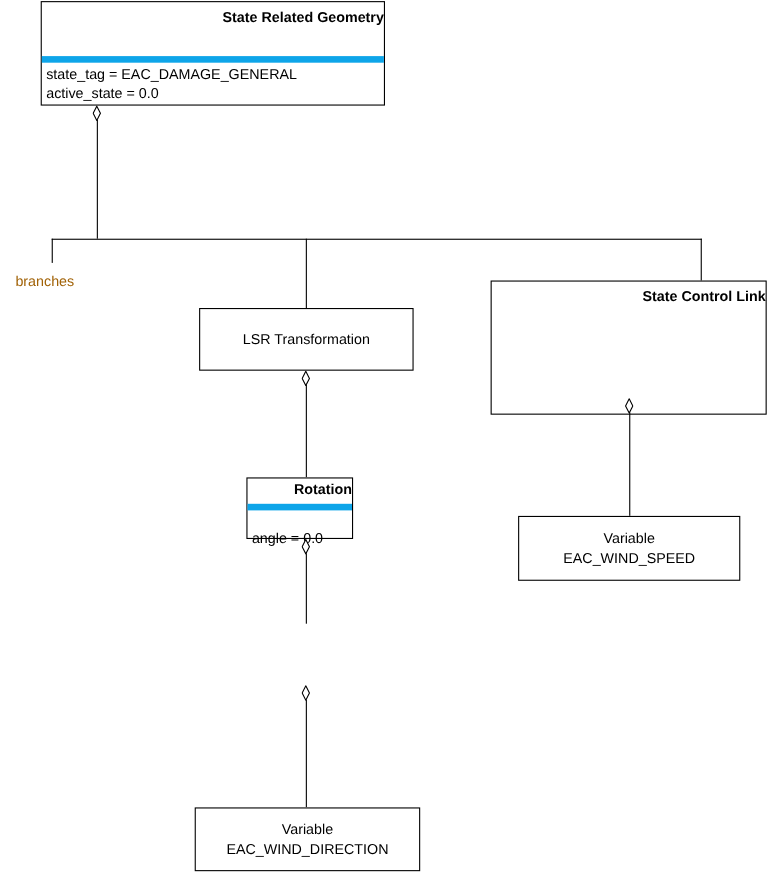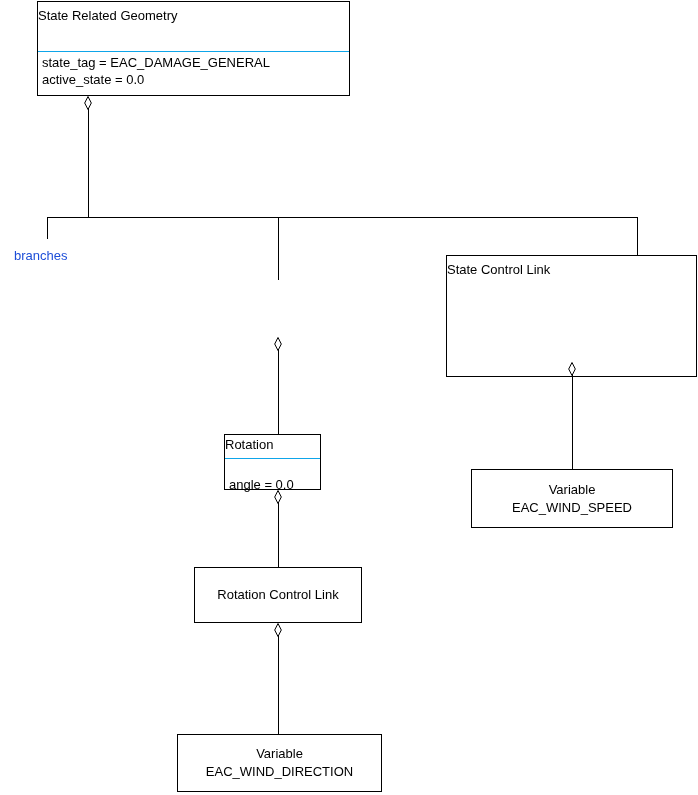--- a/index.html
+++ b/index.html
@@ -16,28 +16,29 @@
     overflow: hidden;
   }
   .uml-box {
     position: absolute;
     box-sizing: border-box;
     border: 1px solid #000000;
     background: #ffffff;
   }
   .box-title {
     box-sizing: border-box;
-    text-align: left;
+    text-align: right;
     font-size: 13px;
     color: #000000;
     line-height: 1.25;
     padding-top: 6px;
+    font-weight: bold;
   }
   .box-divider {
-    border-top: 1px solid #0ea5e9;
+    border-top: 6px solid #0ea5e9;
   }
   .box-attrs {
     box-sizing: border-box;
     text-align: left;
     font-size: 13px;
     color: #000000;
     line-height: 1.30;
     padding: 3px 0 0 4px;
     white-space: pre-line;
   }
@@ -64,21 +65,21 @@
   }
   .dia {
     position: absolute;
     width: 8px;
     height: 14px;
   }
   .dia svg { display: block; }
   .edge-label {
     position: absolute;
     font-size: 13px;
-    color: #1d4ed8;
+    color: #a16207;
     white-space: nowrap;
   }
 </style>
 </head>
 <body>
 
 <div id="canvas">
 
   <div class="uml-box" style="left:37px; top:1px; width:313px; height:95px;">
     <div class="box-title" style="height:49px;">State Related Geometry</div>
@@ -96,20 +97,23 @@
   <div class="hline" style="left:47px; top:217px; width:591px;"></div>
 
   <div class="vline" style="left:47px; top:217px; height:22px;"></div>
 
   <div class="edge-label" style="left:14px; top:248px;">branches</div>
 
   <div class="vline" style="left:278px; top:217px; height:63px;"></div>
 
   <div class="vline" style="left:637px; top:217px; height:46px;"></div>
 
+  <div class="uml-box" style="left:181px; top:280px; width:195px; height:57px;">
+    <div class="box-simple">LSR Transformation</div>
+  </div>
 
   <div class="dia" style="left:274px; top:337px;">
     <svg width="8" height="14" viewBox="0 0 8 14">
       <polygon points="4,0.5 7.3,7 4,13.5 0.7,7" fill="#ffffff" stroke="#000000" stroke-width="1"></polygon>
     </svg>
   </div>
   <div class="vline" style="left:278px; top:350px; height:84px;"></div>
 
   <div class="uml-box" style="left:446px; top:255px; width:251px; height:122px;">
     <div class="box-title" style="height:50px;">State Control Link</div>
@@ -132,23 +136,20 @@
       <polygon points="4,0.5 7.3,7 4,13.5 0.7,7" fill="#ffffff" stroke="#000000" stroke-width="1"></polygon>
     </svg>
   </div>
   <div class="vline" style="left:278px; top:503px; height:64px;"></div>
 
   <div class="uml-box" style="left:471px; top:469px; width:202px; height:59px;">
     <div class="box-simple">Variable
 EAC_WIND_SPEED</div>
   </div>
 
-  <div class="uml-box" style="left:194px; top:567px; width:168px; height:56px;">
-    <div class="box-simple">Rotation Control Link</div>
-  </div>
 
   <div class="dia" style="left:274px; top:623px;">
     <svg width="8" height="14" viewBox="0 0 8 14">
       <polygon points="4,0.5 7.3,7 4,13.5 0.7,7" fill="#ffffff" stroke="#000000" stroke-width="1"></polygon>
     </svg>
   </div>
   <div class="vline" style="left:278px; top:636px; height:98px;"></div>
 
   <div class="uml-box" style="left:177px; top:734px; width:205px; height:58px;">
     <div class="box-simple">Variable

